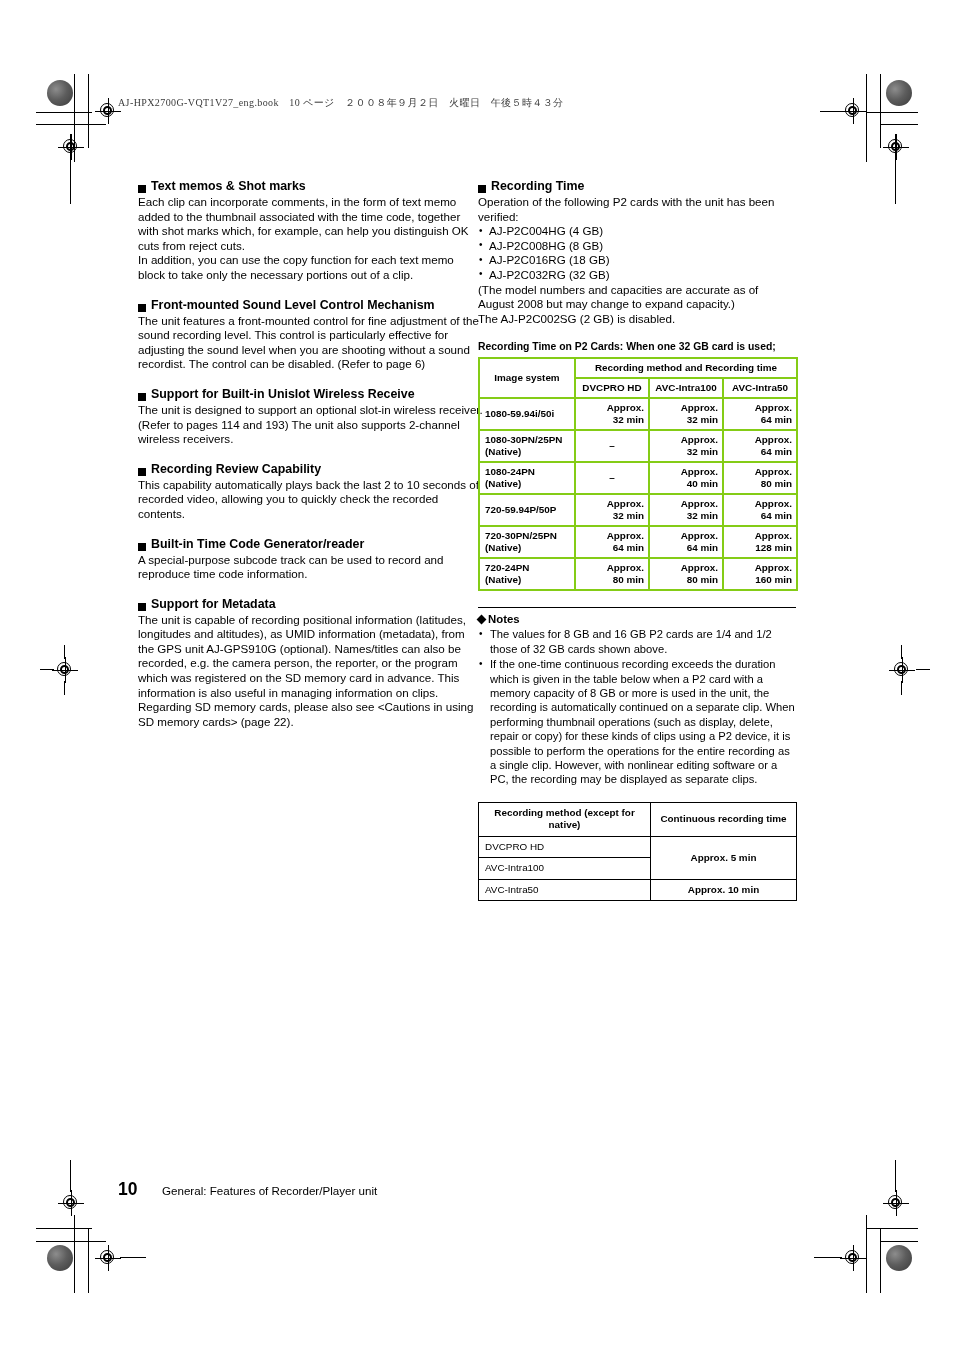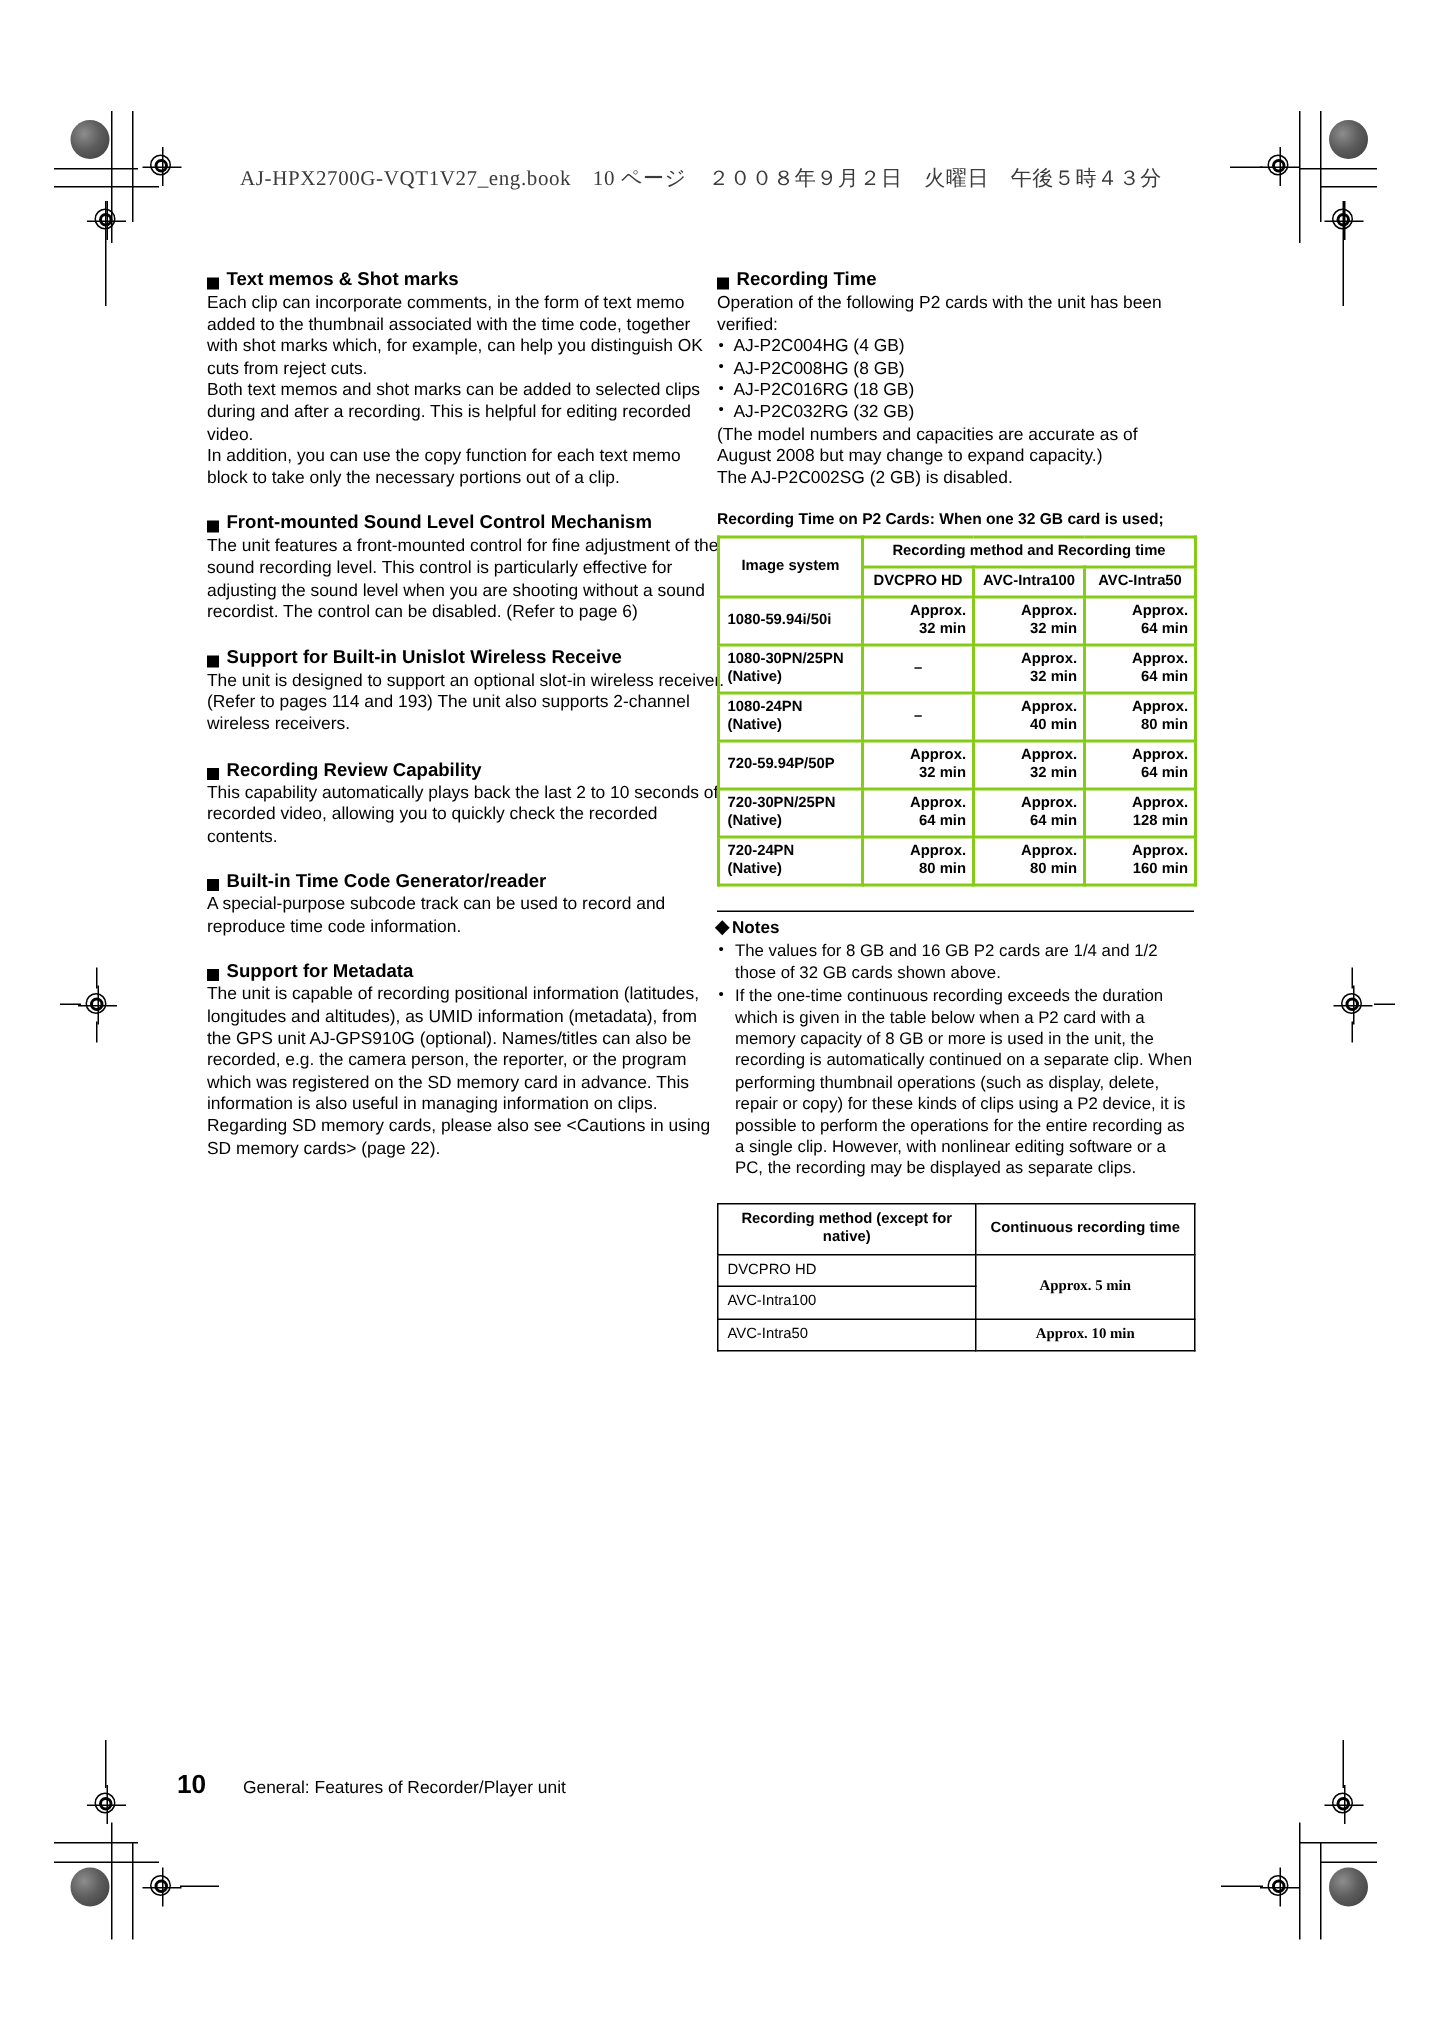--- a/index.html
+++ b/index.html
@@ -58,27 +58,26 @@
     position: absolute;
     width: 26px; height: 26px;
     border-radius: 50%;
     background: radial-gradient(circle at 35% 35%, #8d8d8d 0%, #5d5d5d 45%, #3a3a3a 100%);
   }
 
   
   .bookline {
     position: absolute;
     left: 118px;
-    top: 110px;
+    top: 96px;
     font-family: "Liberation Serif", serif;
-    font-size: 14px;
+    font-size: 10px;
     letter-spacing: 0.4px;
     color: #3b3b3b;
     white-space: nowrap;
-    margin-left: 42px;
   }
 
   
   .col {
     position: absolute;
     top: 178px;
     font-size: 11.6px;
     line-height: 14.6px;
   }
   .col-left  { left: 138px; width: 345px; }
@@ -184,21 +183,20 @@
     font-weight: bold;
     text-align: center;
   }
   table.grid2 td.meth {
     text-align: left;
     font-weight: normal;
   }
   table.grid2 td.time {
     text-align: center;
     font-weight: bold;
-    font-family: Liberation Serif, serif;
   }
   table.grid2 .m1 { width: 172px; }
   table.grid2 .m2 { width: 146px; }
 
   
   .notes-rule {
     border-top: 1px solid #000;
     margin: 16px 0 4px 0;
     width: 318px;
   }
@@ -359,21 +357,20 @@
 
 <div class="bookline">AJ-HPX2700G-VQT1V27_eng.book　10 ページ　２００８年９月２日　火曜日　午後５時４３分</div>
 
 <div class="col col-left">
 
   <h2 class="sect">
     <span class="sq"></span>
     <span>Text memos &amp; Shot marks</span>
   </h2>
   <p class="body">Each clip can incorporate comments, in the form of text memo added to the thumbnail associated with the time code, together with shot marks which, for example, can help you distinguish OK cuts from reject cuts.</p>
-  <p class="body">Both text memos and shot marks can be added to selected clips during and after a recording. This is helpful for editing recorded video.</p>
   <p class="body">In addition, you can use the copy function for each text memo block to take only the necessary portions out of a clip.</p>
 
   <div class="gap"></div>
 
   <h2 class="sect">
     <span class="sq"></span>
     <span>Front-mounted Sound Level Control Mechanism</span>
   </h2>
   <p class="body">The unit features a front-mounted control for fine adjustment of the sound recording level. This control is particularly effective for adjusting the sound level when you are shooting without a sound recordist. The control can be disabled. (Refer to page 6)</p>
 

